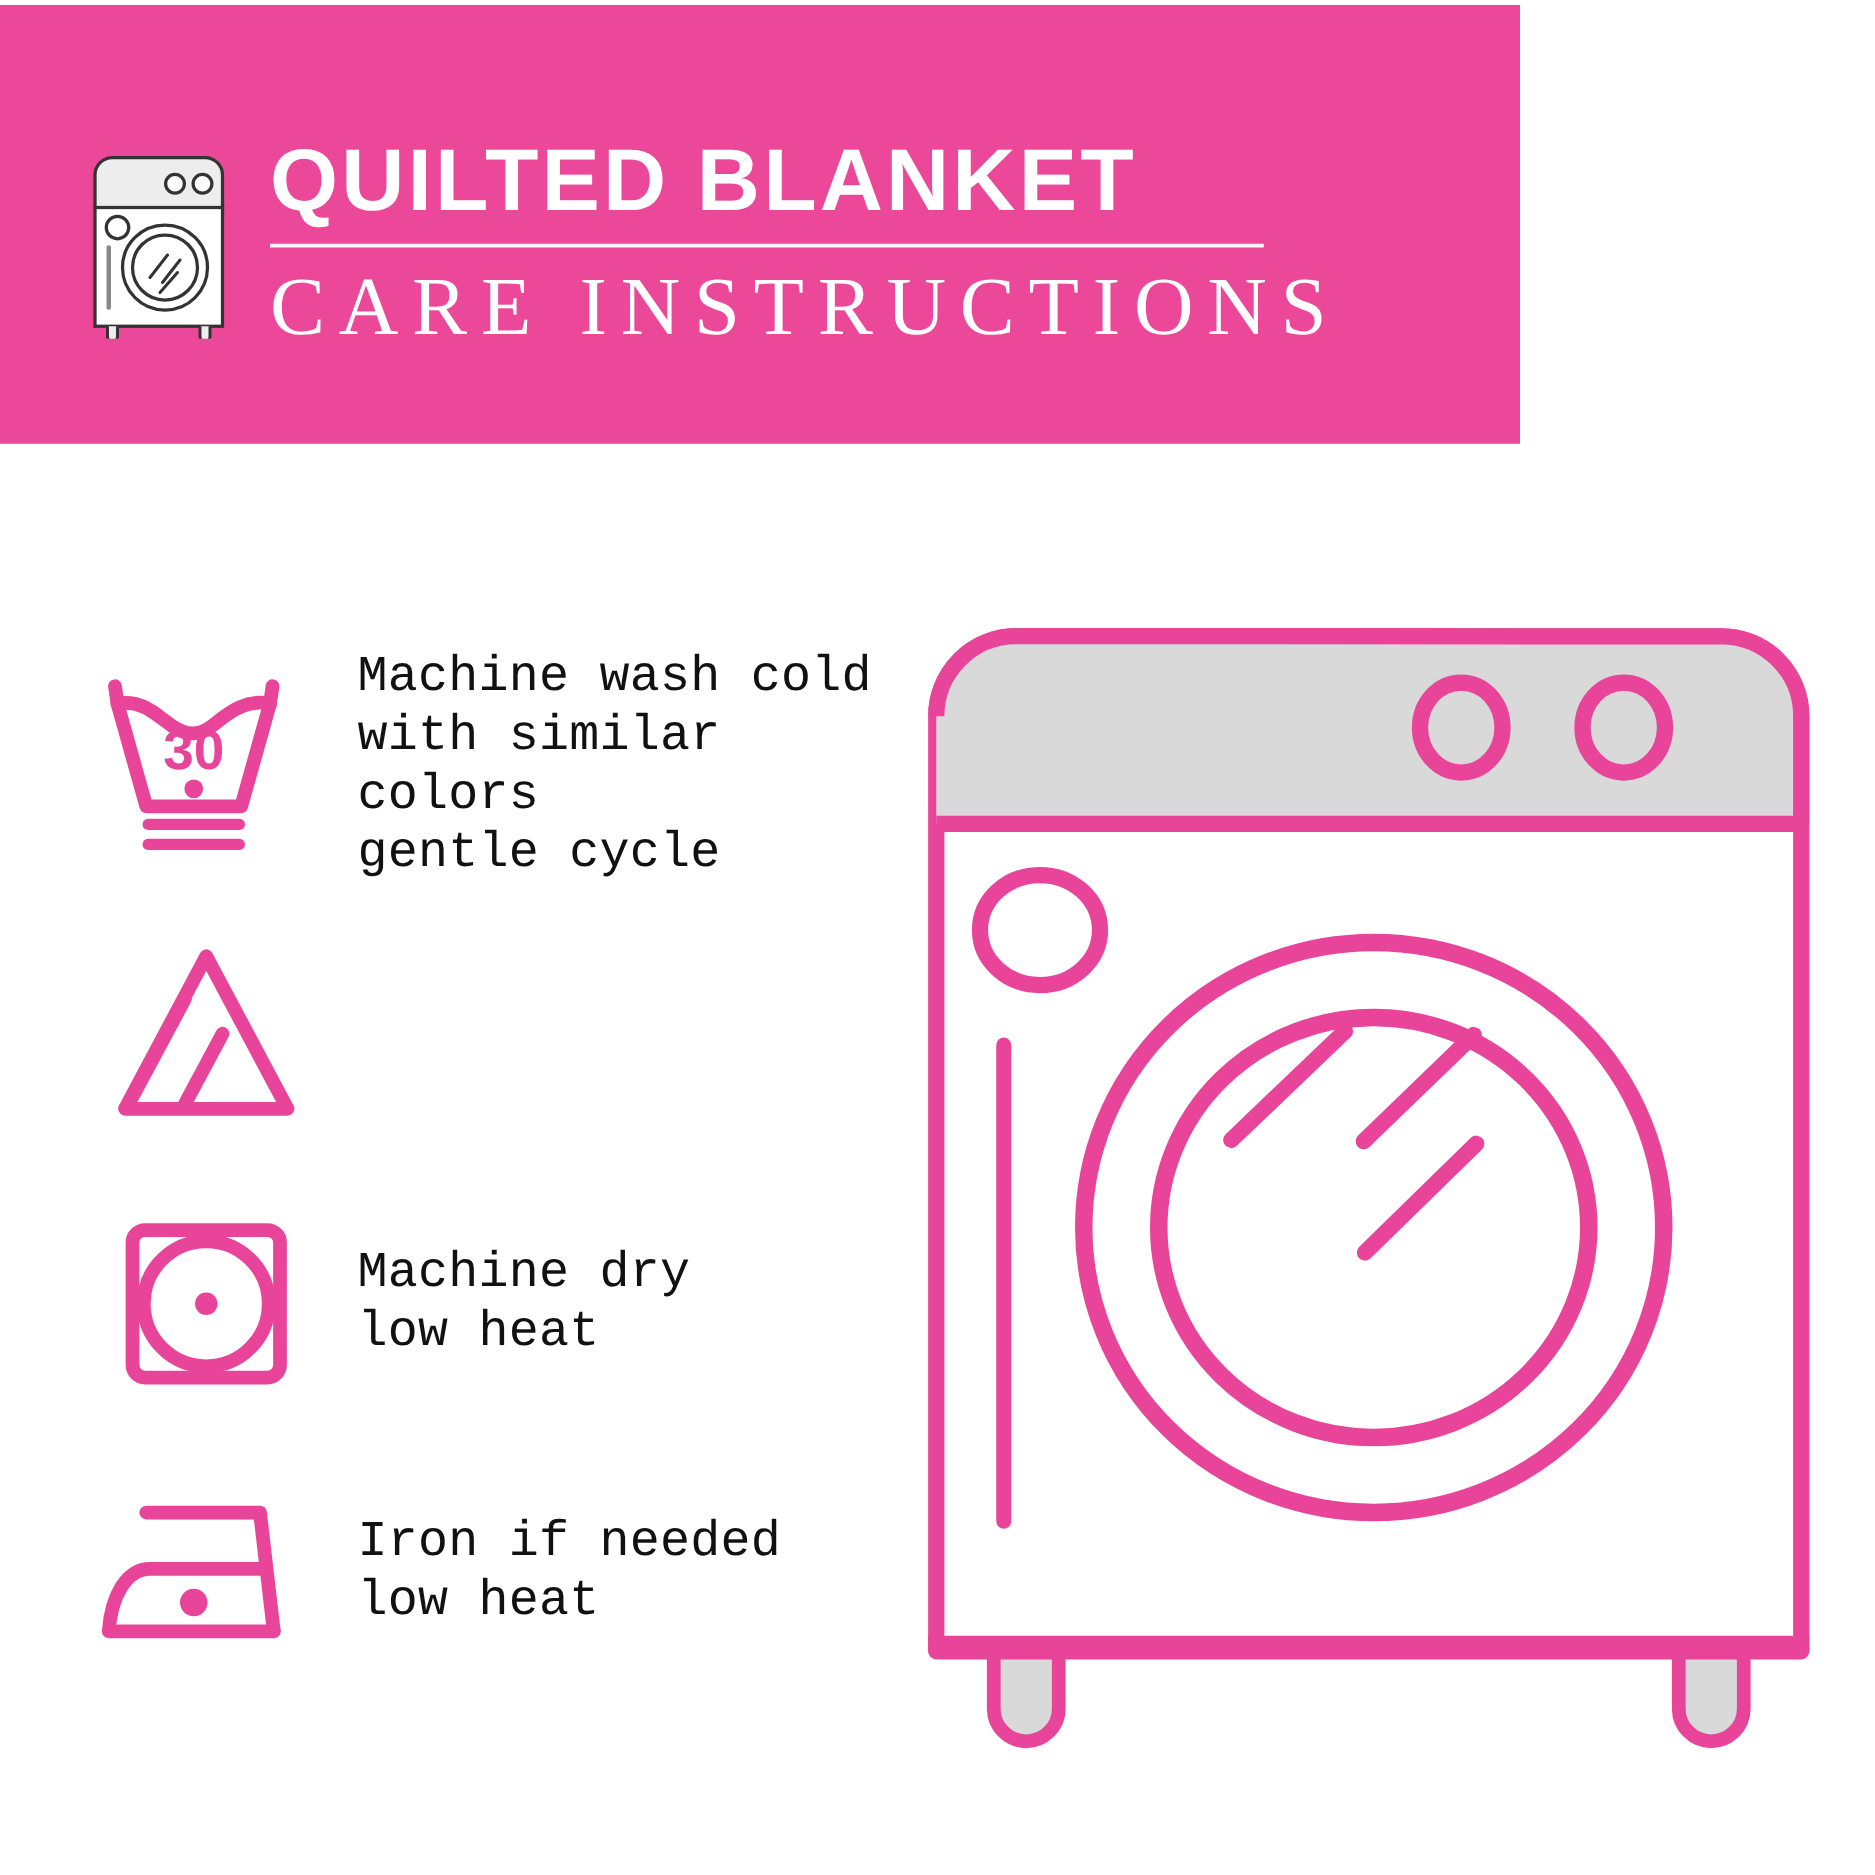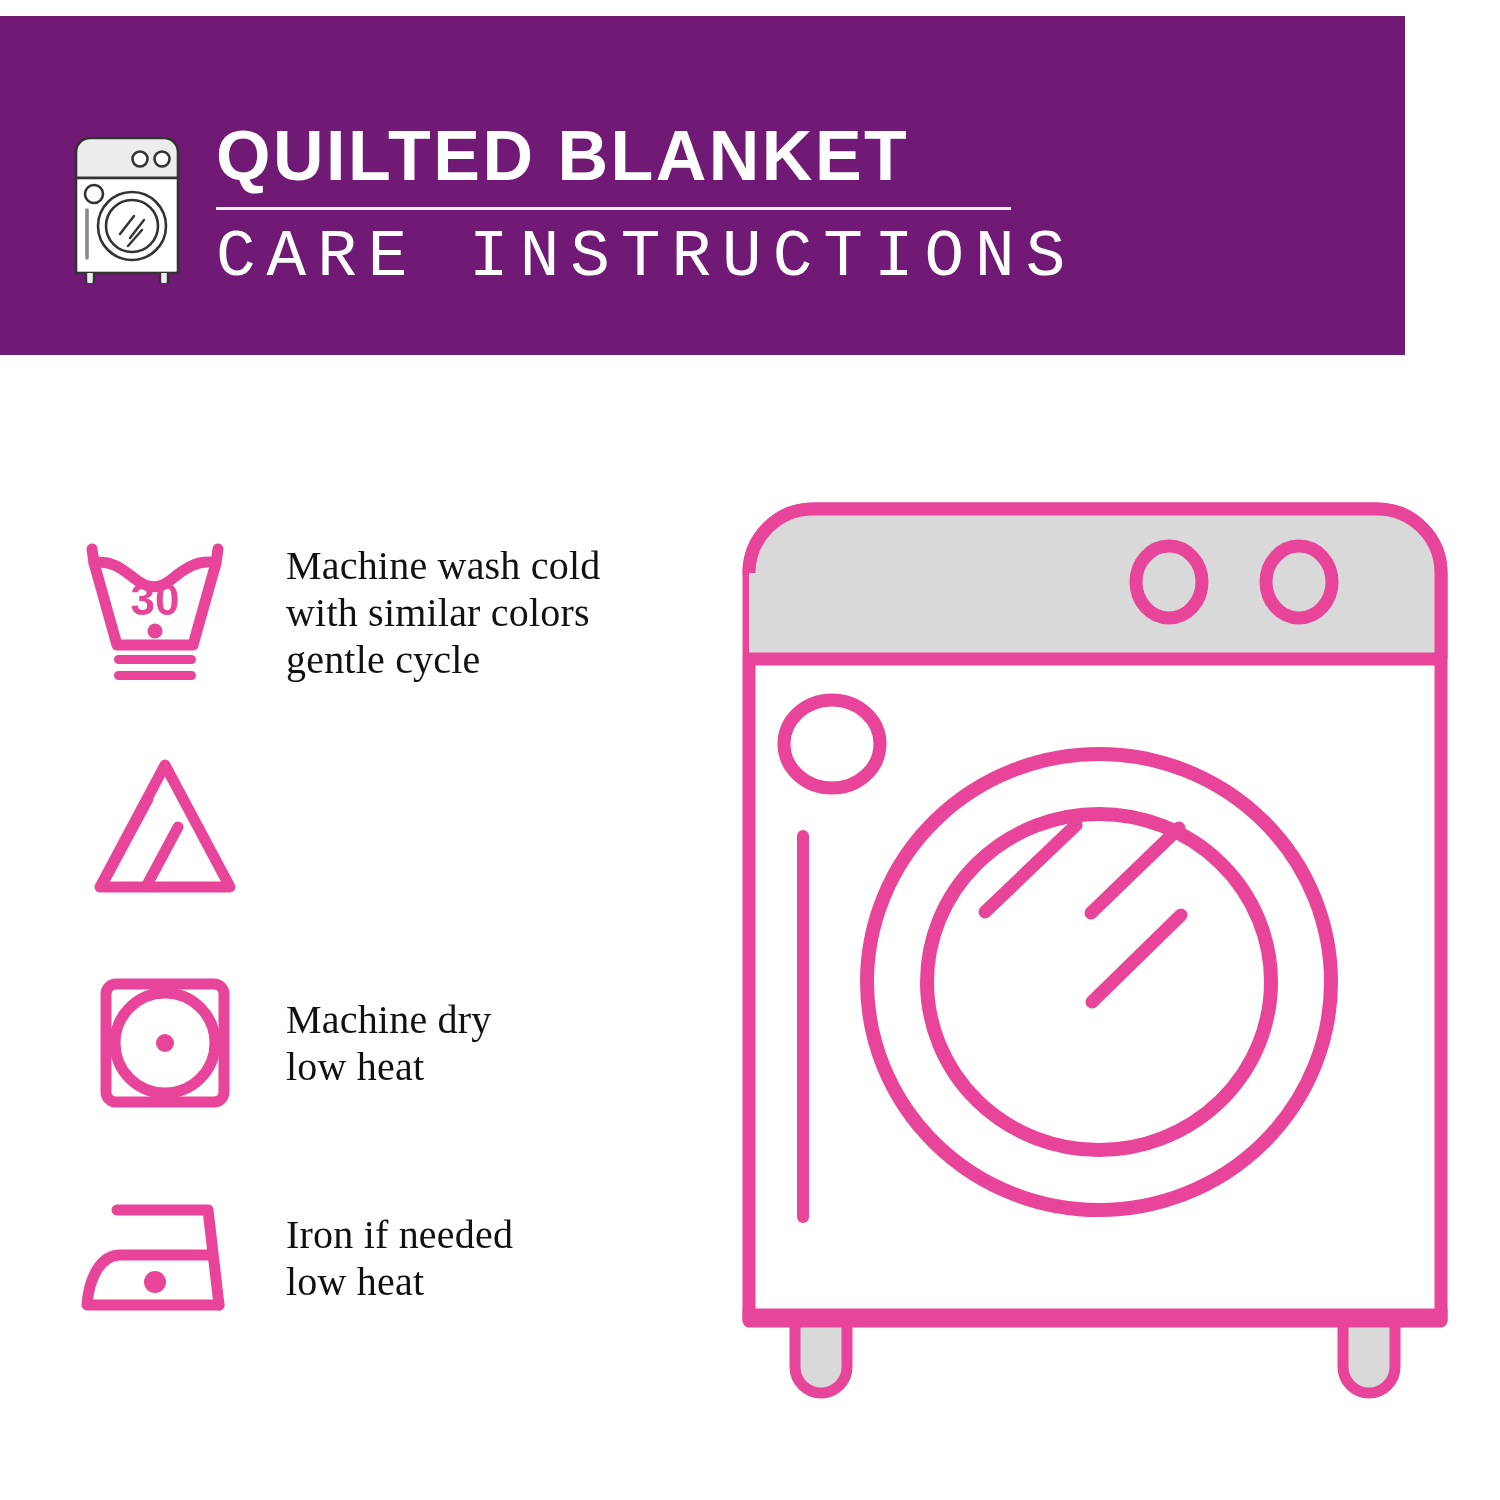--- a/index.html
+++ b/index.html
@@ -12,24 +12,24 @@
     height: 1500px;
     font-family: "Liberation Sans", sans-serif;
     overflow: hidden;
     position: relative;
   }
 
   
   .header {
     position: absolute;
     left: 0;
-    top: 16px;
-    width: 1405px;
+    top: 4px;
+    width: 1216px;
     height: 355px;
-    background: #701a75;
+    background: #ec4899;
     box-sizing: border-box;
   }
   .header-inner {
     position: absolute;
     left: 62px;
     top: 100px;
     display: flex;
     align-items: flex-start;
   }
   .header-logo {
@@ -56,21 +56,21 @@
     padding: 0 0 0 2px;
   }
   .title-divider {
     width: 795px;
     height: 3px;
     background: #ffffff;
     margin: 13px 0 12px 2px;
     opacity: 0.95;
   }
   .title-sub {
-    font-family: Liberation Mono, monospace;
+    font-family: Liberation Serif, serif;
     font-weight: normal;
     font-size: 66px;
     line-height: 72px;
     letter-spacing: 11px;
     color: #ffffff;
     white-space: nowrap;
     margin: 0;
     padding-left: 2px;
   }
 
@@ -96,21 +96,21 @@
     height: 215px;
   }
   .care-icon {
     width: 190px;
     flex: 0 0 190px;
     display: flex;
     align-items: flex-start;
     justify-content: center;
   }
   .care-text {
-    font-family: Liberation Serif, serif;
+    font-family: Liberation Mono, monospace;
     font-size: 40px;
     line-height: 47px;
     color: #111111;
     letter-spacing: 0.2px;
     padding-left: 26px;
     white-space: pre-line;
   }
 
   
   .washer-wrap {

